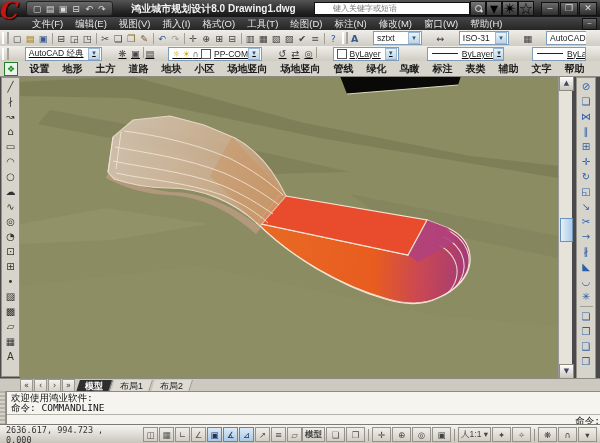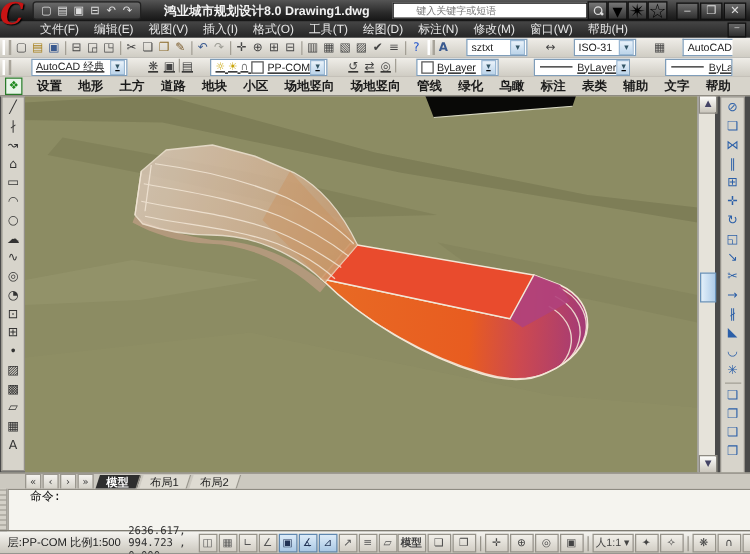--- a/index.html
+++ b/index.html
@@ -74,21 +74,21 @@
   .tnav .ic{width:11px;height:11px;font-size:8px;color:#333;background:linear-gradient(#f4f2ee,#d4d1c8);border:1px solid #9a978e;margin-right:1px;}
   .tab{font-size:9px;color:#222;padding:0 7px;height:12px;line-height:12px;border-right:1px solid #9a978e;transform:skewX(-18deg);background:#dedbd2;margin-left:2px;}
   .tab span{display:inline-block;transform:skewX(18deg);}
   .tab.active{background:#2e2e2e;color:#fff;font-weight:bold;}
   
   .cmd{position:absolute;left:0;top:391px;width:600px;height:33px;background:#d4d1c8;}
   .cmdgrip{position:absolute;left:0;top:0;width:5px;height:33px;background:repeating-linear-gradient(#b5b2a9 0 2px,#d4d1c8 2px 4px);border-right:1px solid #94918a;}
   .cmdtext{position:absolute;left:6px;top:0;width:593px;height:33px;background:#f5f4ef;border:1px solid #8e8b82;
            font-family:"DejaVu Sans Mono",monospace;font-size:9.5px;color:#111;}
   .cmdhist{height:20px;padding:1px 4px;border-bottom:1px solid #b5b2a9;line-height:10px;}
-  .cmdprompt{padding:1px 17px;line-height:10px;}
+  .cmdprompt{padding:1px 0;line-height:10px;text-align:right;}
   
   .status{position:absolute;left:0;top:424px;width:600px;height:19px;
           background:linear-gradient(#f6f5f1,#c7c3b9);border-top:1px solid #7e7b72;
           display:flex;align-items:center;font-size:9px;color:#222;}
   .coords{font-family:"DejaVu Sans Mono",monospace;font-size:8.5px;margin-left:6px;color:#333;}
   .stxt{margin-left:6px;white-space:nowrap;}
   .toggles{display:flex;gap:1px;margin-left:10px;}
   .tgl{width:13px;height:13px;background:linear-gradient(#f1efe9,#d2cec5);border:1px solid #96938a;
        font-size:8.5px;color:#555;}
   .tgl.on{background:linear-gradient(#dcebf8,#aac8e4);border-color:#5f88b0;color:#235;}
@@ -383,26 +383,29 @@
       </span>
     <span class="tab active"><span>模型</span></span>
     <span class="tab"><span>布局1</span></span>
     <span class="tab"><span>布局2</span></span>
 
   </div>
 
   <div class="cmd">
     <div class="cmdgrip"></div>
     <div class="cmdtext">
+      <div class="cmdhist">
+        <div>欢迎使用鸿业软件:</div>
+        <div>命令: COMMANDLINE</div>
+      </div>
       <div class="cmdprompt">命令:</div>
     </div>
   </div>
 
   <div class="status">
-    <span class="stxt">层:PP-COM 比例1:500</span>
     <span class="coords">2636.617, 994.723 , 0.000</span>
     <span class="toggles">
 
     <span class="tgl ic">◫</span>
         <span class="tgl ic">▦</span>
         <span class="tgl ic">∟</span>
         <span class="tgl ic">∠</span>
         <span class="tgl ic on">▣</span>
         <span class="tgl ic on">∡</span>
         <span class="tgl ic on">⊿</span>

